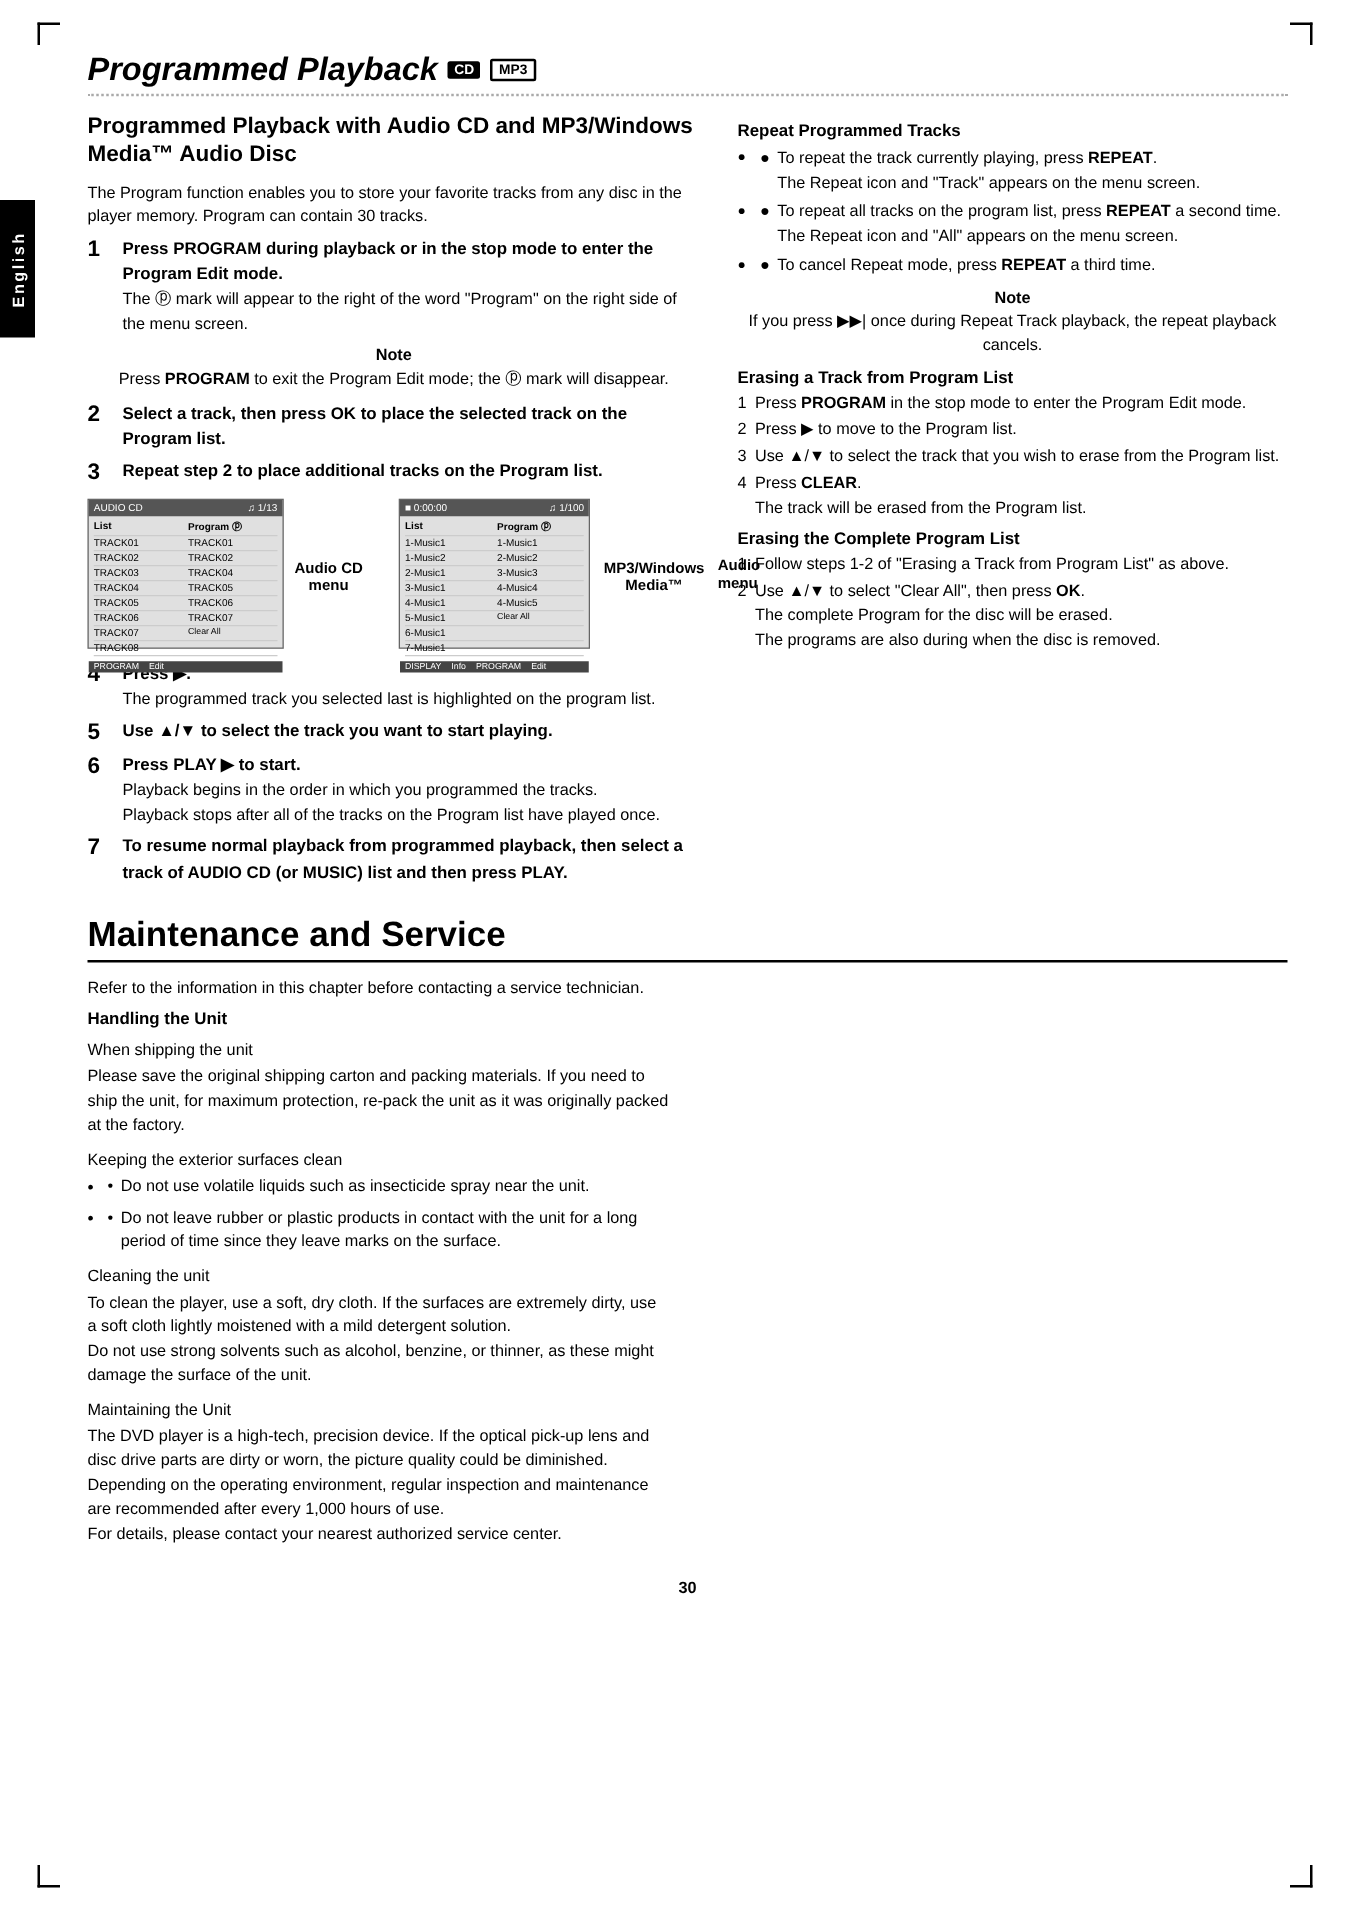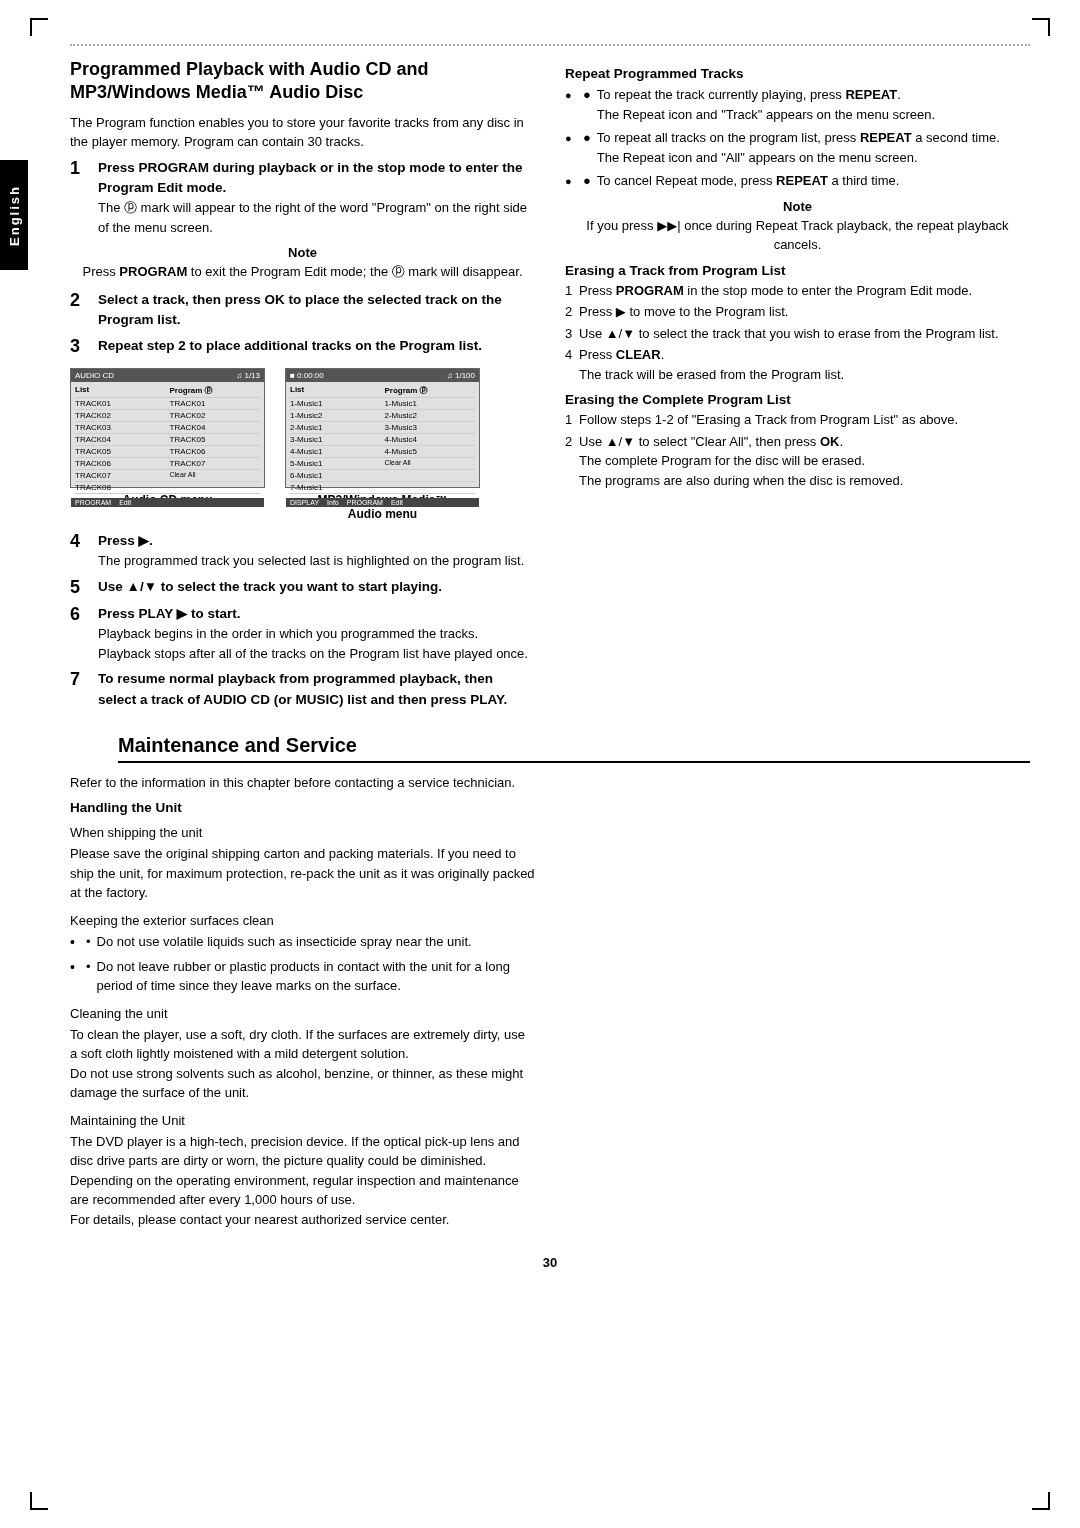--- a/index.html
+++ b/index.html
@@ -196,21 +196,21 @@
       font-weight: normal;
     }
 
     
     .screens-area {
       display: flex;
       gap: 20px;
       margin: 10px 0;
       align-items: flex-start;
     }
-    .screen-block { display: flex; flex-direction: column; align-items: center; }
+    .screen-block { display: flex; flex-direction: row; align-items: center; }
     .screen-img {
       width: 195px;
       height: 120px;
       border: 1px solid #666;
       background: #e0e0e0;
       position: relative;
       font-size: 9px;
     }
     .screen-caption { font-size: 12px; font-weight: bold; margin-top: 5px; text-align: center; }
     .screen-caption2 { font-size: 12px; font-weight: bold; }
@@ -233,26 +233,25 @@
       padding: 1px 0;
     }
     .screen-col { flex: 1; }
     .screen-col-header { font-weight: bold; }
 
     
     .maintenance-section {
       margin-top: 18px;
     }
     .maintenance-title {
-      font-size: 20px;
+      font-size: 28px;
       font-weight: bold;
       border-bottom: 2px solid #000;
       margin-bottom: 10px;
       padding-bottom: 4px;
-      margin-left: 48px;
     }
 
     
     .page-number {
       text-align: center;
       font-size: 13px;
       font-weight: bold;
       margin-top: 20px;
     }
 
@@ -265,20 +264,25 @@
 
   <div class="corner-mark corner-tl"></div>
   <div class="corner-mark corner-tr"></div>
   <div class="corner-mark corner-bl"></div>
   <div class="corner-mark corner-br"></div>
 
   <div class="english-tab">
     <span>English</span>
   </div>
 
+  <div class="main-title">
+    <span style="font-style:italic; font-weight:bold;">Programmed Playback</span>
+    <span class="badge">CD</span>
+    <span class="badge-outline">MP3</span>
+  </div>
   <hr class="dotted-line">
 
   <div class="two-col">
 
     <div class="col-left">
 
       <div class="section-heading">Programmed Playback with Audio CD and MP3/Windows Media™ Audio Disc</div>
 
       <p>The Program function enables you to store your favorite tracks from any disc in the player memory. Program can contain 30 tracks.</p>
 

